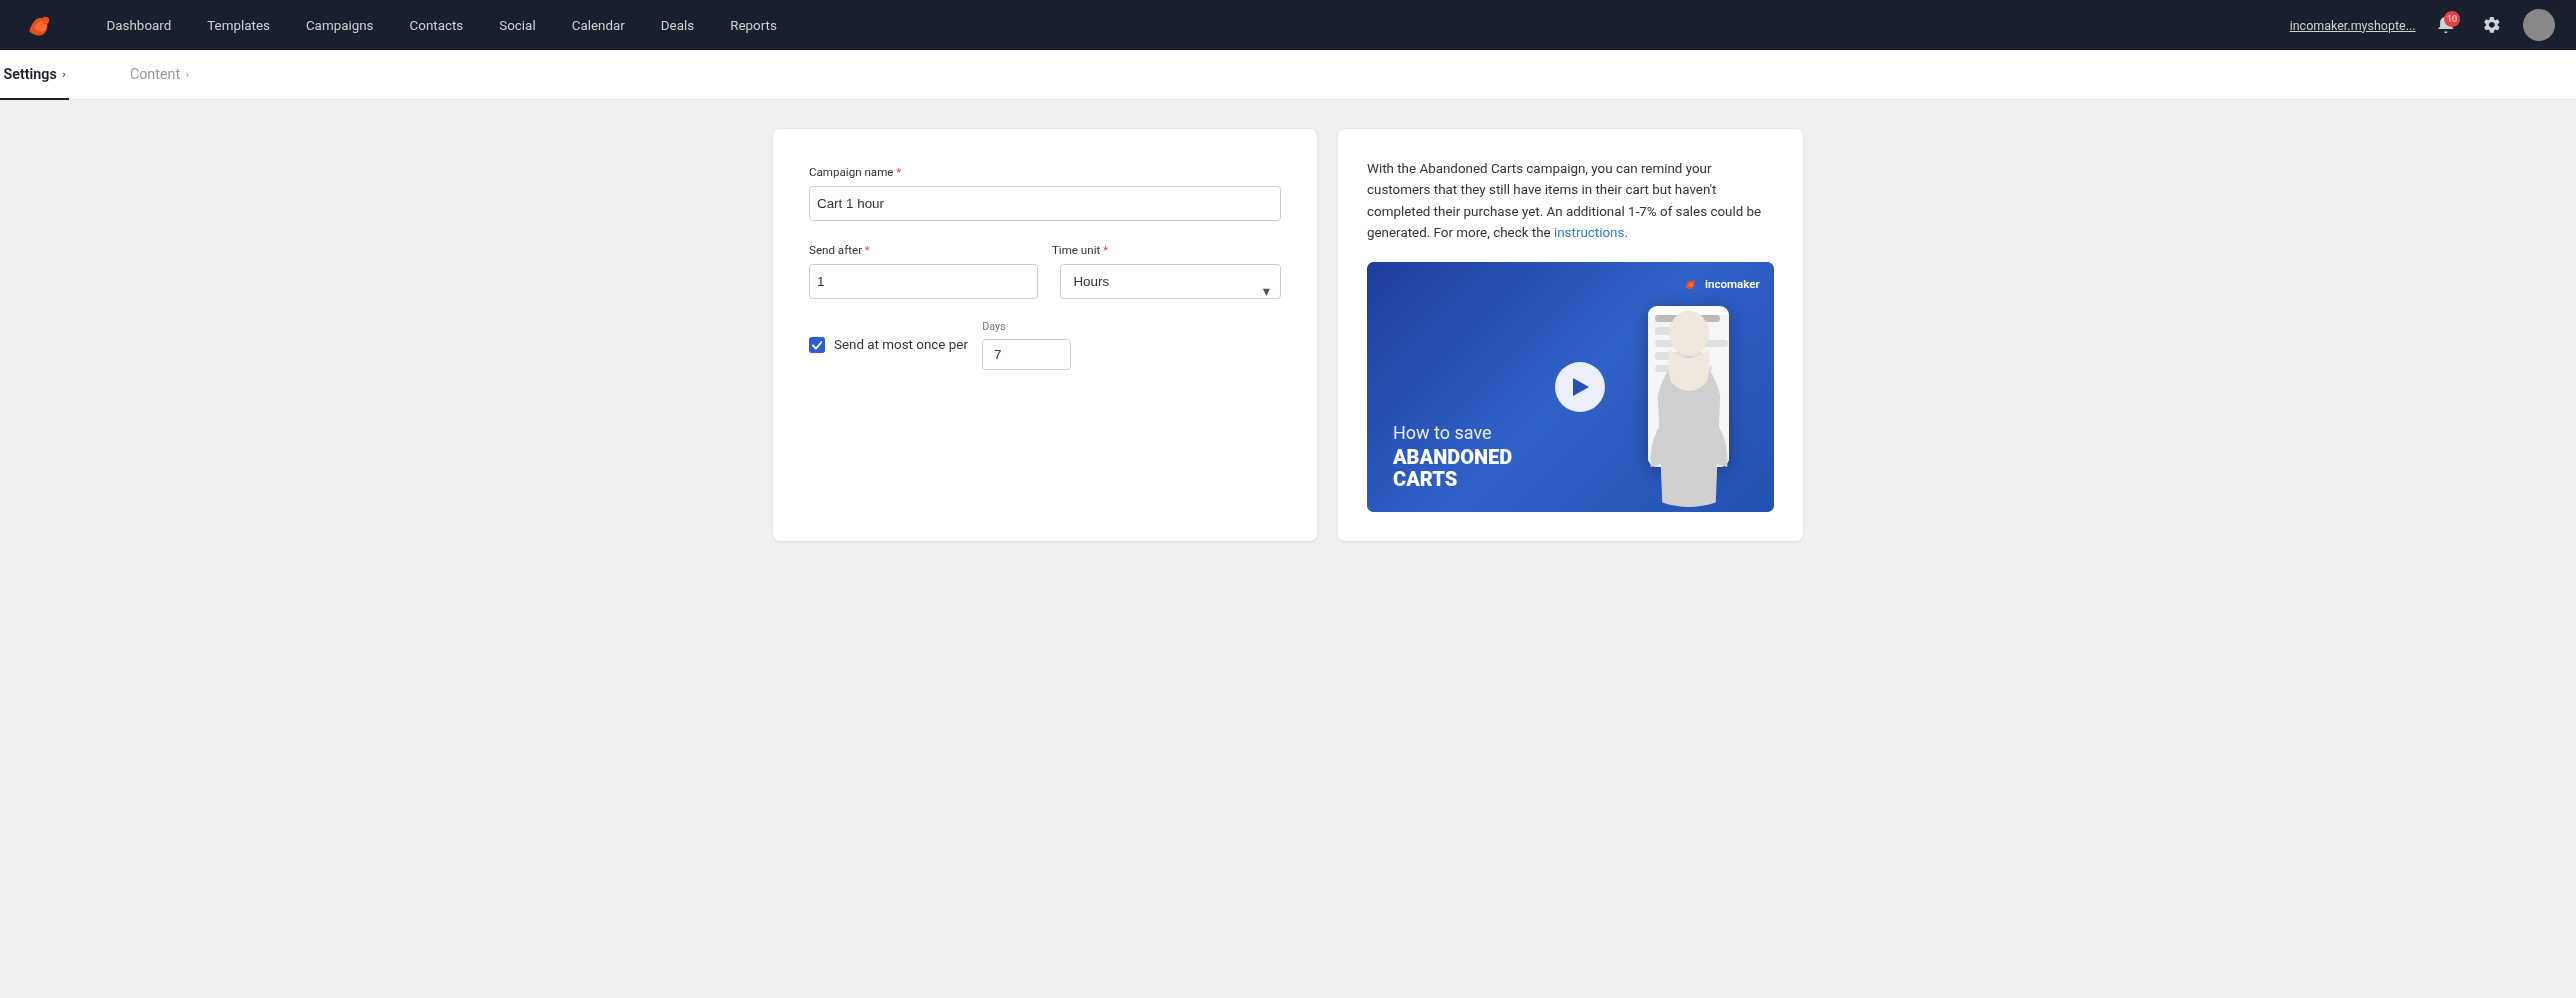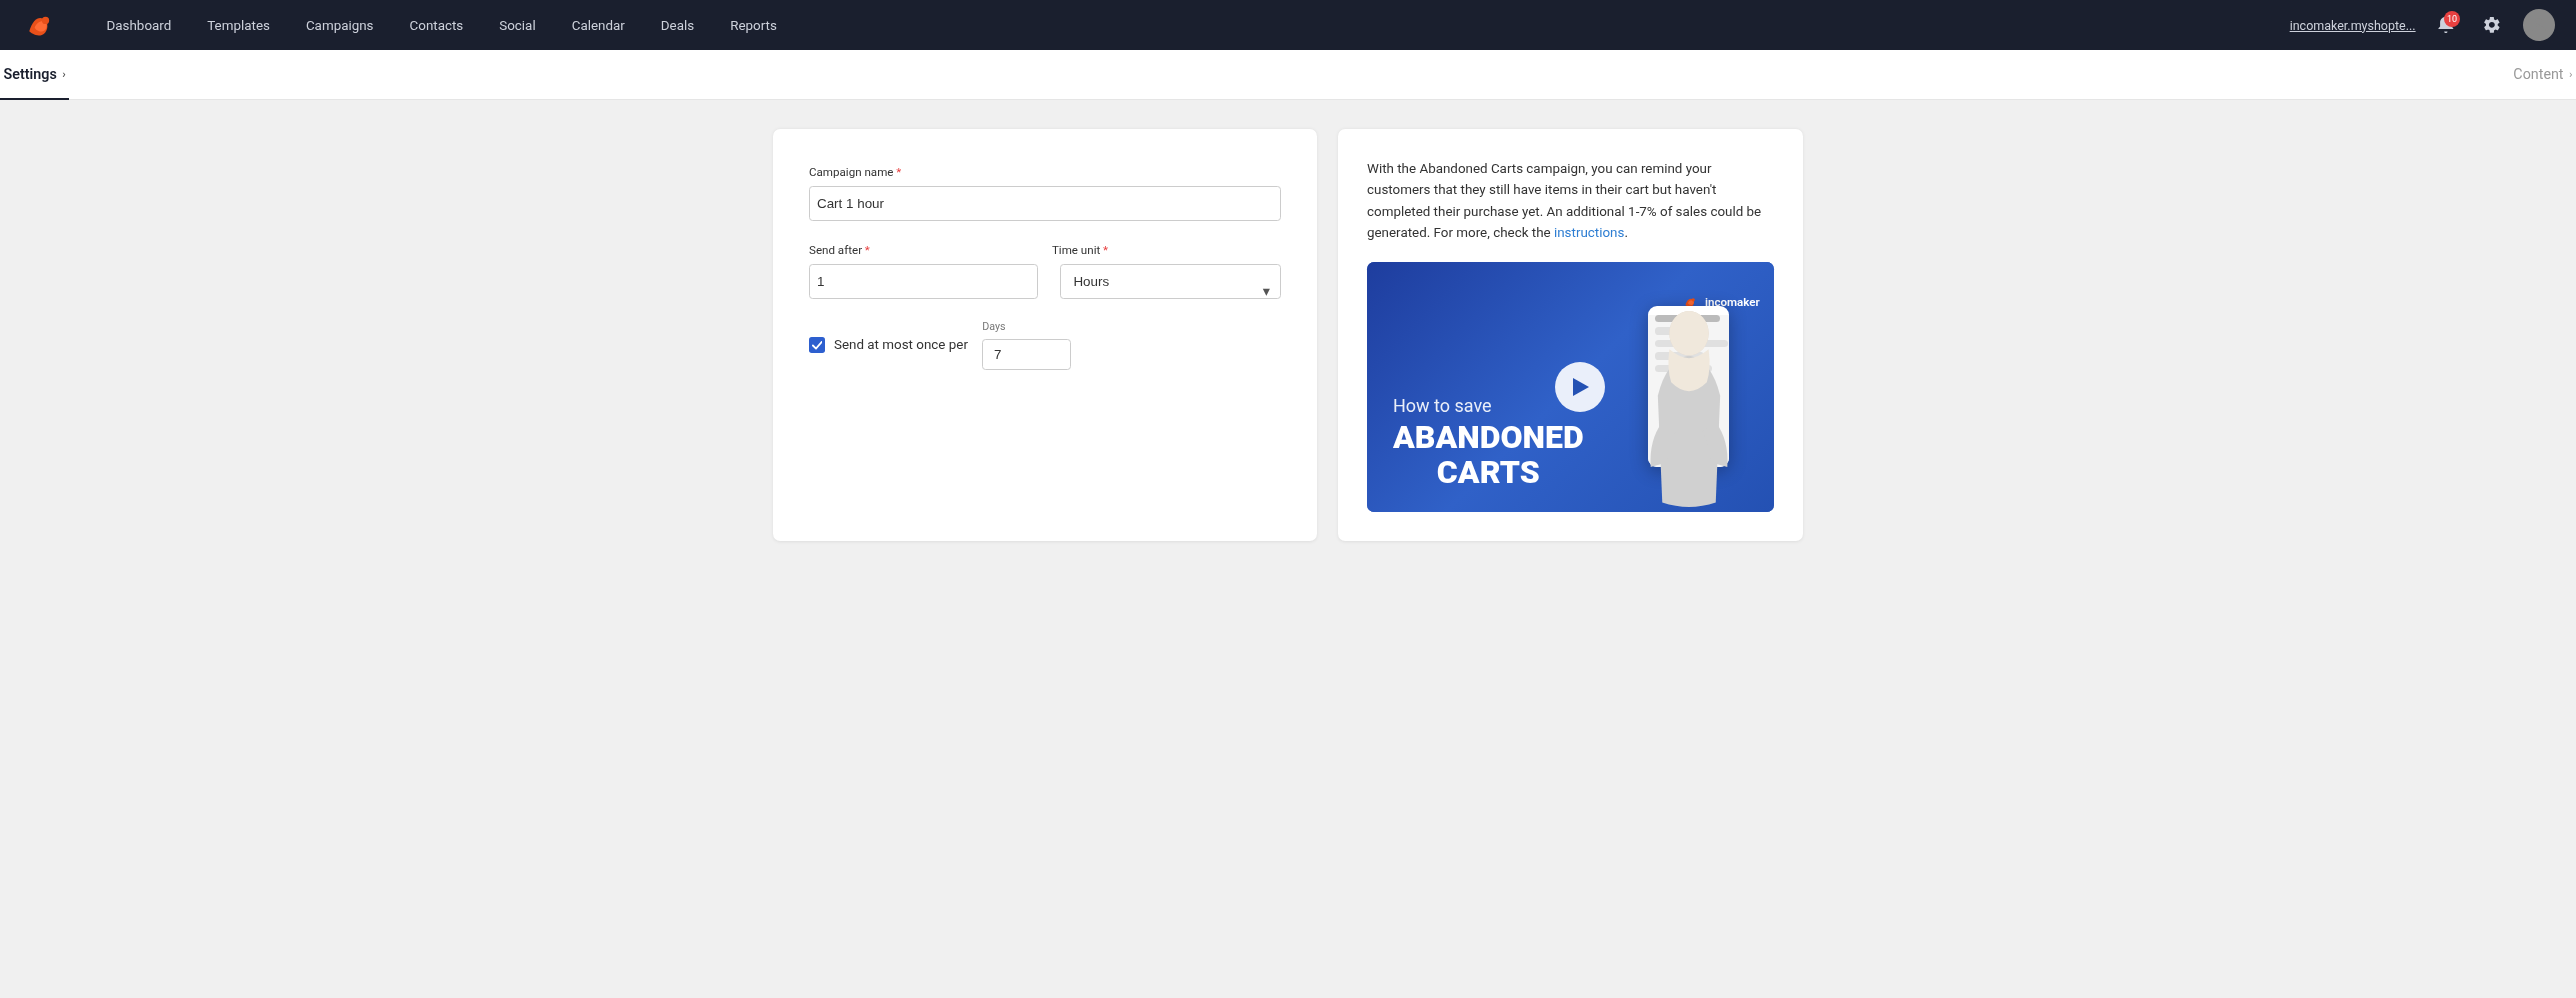--- a/index.html
+++ b/index.html
@@ -91,23 +91,23 @@
       align-items: center;
       justify-content: center;
       color: #ccc;
       font-size: 16px;
     }
 
     
     .tabs-bar {
       background: #fff;
       display: flex;
-      justify-content: space-between;
-      align-items: center;
-      gap: 43px;
+      justify-content: flex-start;
+      align-items: center;
+      gap: 57px;
       height: 50px;
       border-bottom: 0.9px solid #e5e5e5;
     }
     .tab-item {
       display: flex;
       align-items: center;
       gap: 5.4px;
       font-size: 14.3px;
       color: #999;
       cursor: pointer;
@@ -267,21 +267,21 @@
       align-items: center;
       justify-content: center;
     }
     .video-bg {
       position: absolute;
       inset: 0;
       background: linear-gradient(135deg, #1e3d9e 0%, #3061c8 50%, #2451b3 100%);
     }
     .video-incomaker-logo {
       position: absolute;
-      top: 31px;
+      top: 13px;
       right: 14.3px;
       color: #fff;
       font-size: 11.6px;
       font-weight: 600;
       display: flex;
       align-items: center;
       gap: 5.4px;
     }
     .video-incomaker-icon {
       width: 18px;
@@ -294,26 +294,25 @@
       bottom: 21.5px;
       left: 26px;
     }
     .video-sub-title {
       font-size: 18px;
       color: rgba(255,255,255,0.9);
       font-weight: 400;
       margin-bottom: 3.6px;
     }
     .video-main-title {
-      font-size: 32px;
+      font-size: 20px;
       color: #fff;
       font-weight: 900;
       line-height: 1.1;
       text-transform: uppercase;
-      text-align: center;
     }
     .play-btn {
       width: 50px;
       height: 50px;
       border-radius: 50%;
       background: rgba(255,255,255,0.9);
       display: flex;
       align-items: center;
       justify-content: center;
       cursor: pointer;

